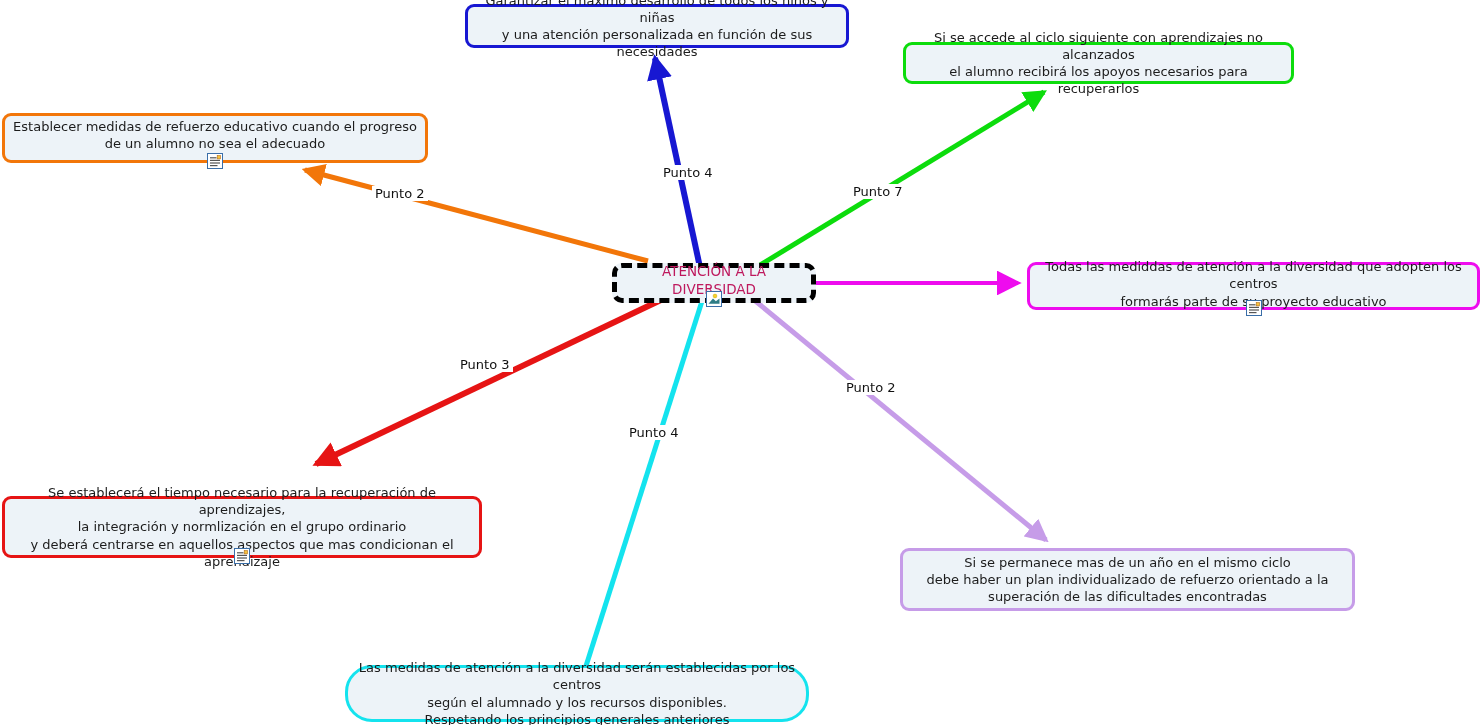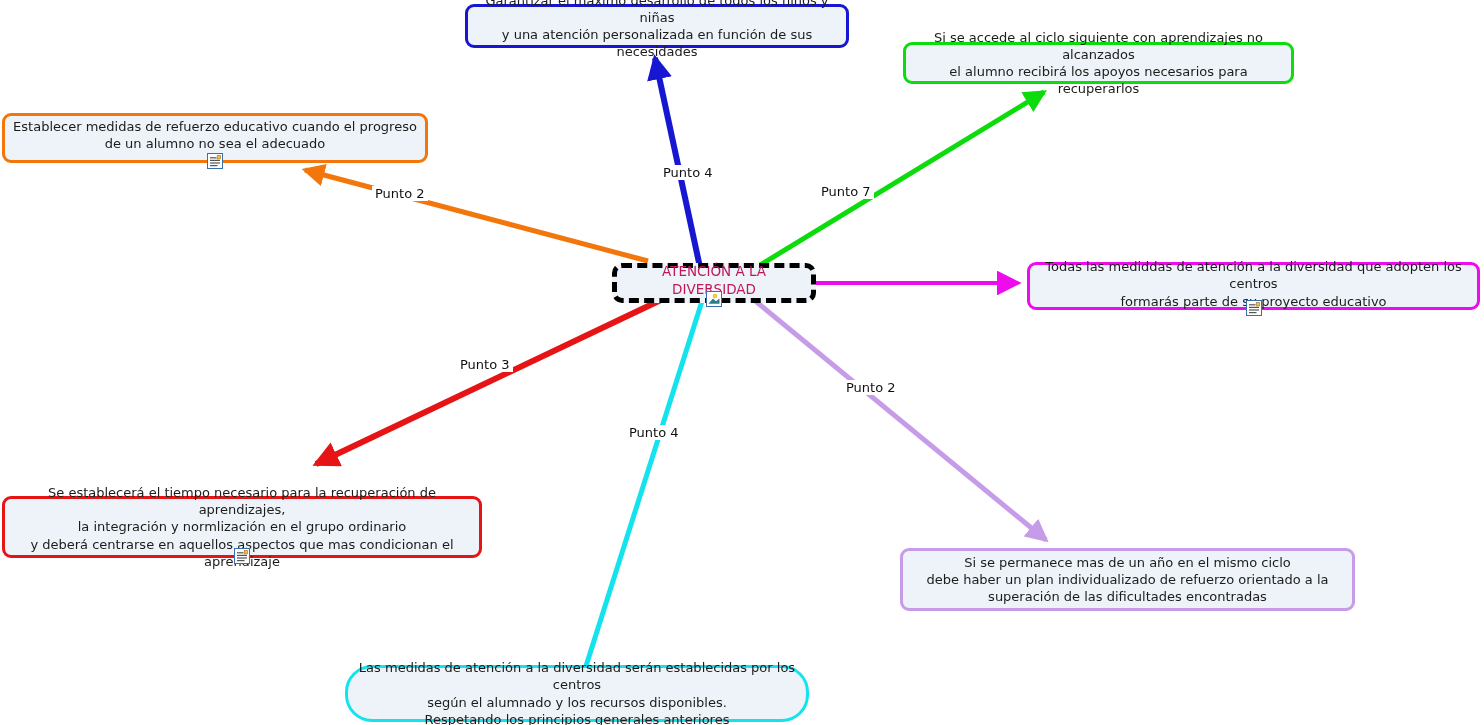--- a/index.html
+++ b/index.html
@@ -62,21 +62,21 @@
     <line x1="753" y1="299" x2="1046" y2="540" stroke-width="5" marker-end="url(#ah4)" stroke="#c69ce8"></line>
     <line x1="752" y1="270" x2="1044" y2="92" stroke-width="5" marker-end="url(#ah5)" stroke="#0cdc0c"></line>
     <line x1="816" y1="283" x2="1018" y2="283" stroke-width="4" marker-end="url(#ah6)" stroke="#ee0cee"></line>
   </svg>
 
   <div class="link-label" style="left:660px; top:165px;">Punto 4</div>
   <div class="link-label" style="left:372px; top:186px;">Punto 2</div>
   <div class="link-label" style="left:457px; top:357px;">Punto 3</div>
   <div class="link-label" style="left:626px; top:425px;">Punto 4</div>
   <div class="link-label" style="left:843px; top:380px;">Punto 2</div>
-  <div class="link-label" style="left:818px; top:184px;">Punto 7</div>
+  <div class="link-label" style="left:850px; top:184px;">Punto 7</div>
 
   <div class="node" style="left: 465px; top: 4px; width: 384px; height: 44px; border-color: rgb(23, 23, 210);">
     <div class="node-text">Garantizar el máximo desarrollo de todos los niños y niñas
 y una atención personalizada en función de sus necesidades</div>
   </div>
 
   <div class="node" style="left: 903px; top: 42px; width: 391px; height: 42px; border-color: rgb(12, 220, 12);">
     <div class="node-text">Si se accede al ciclo siguiente con aprendizajes no alcanzados
 el alumno recibirá los apoyos necesarios para recuperarlos</div>
   </div>

